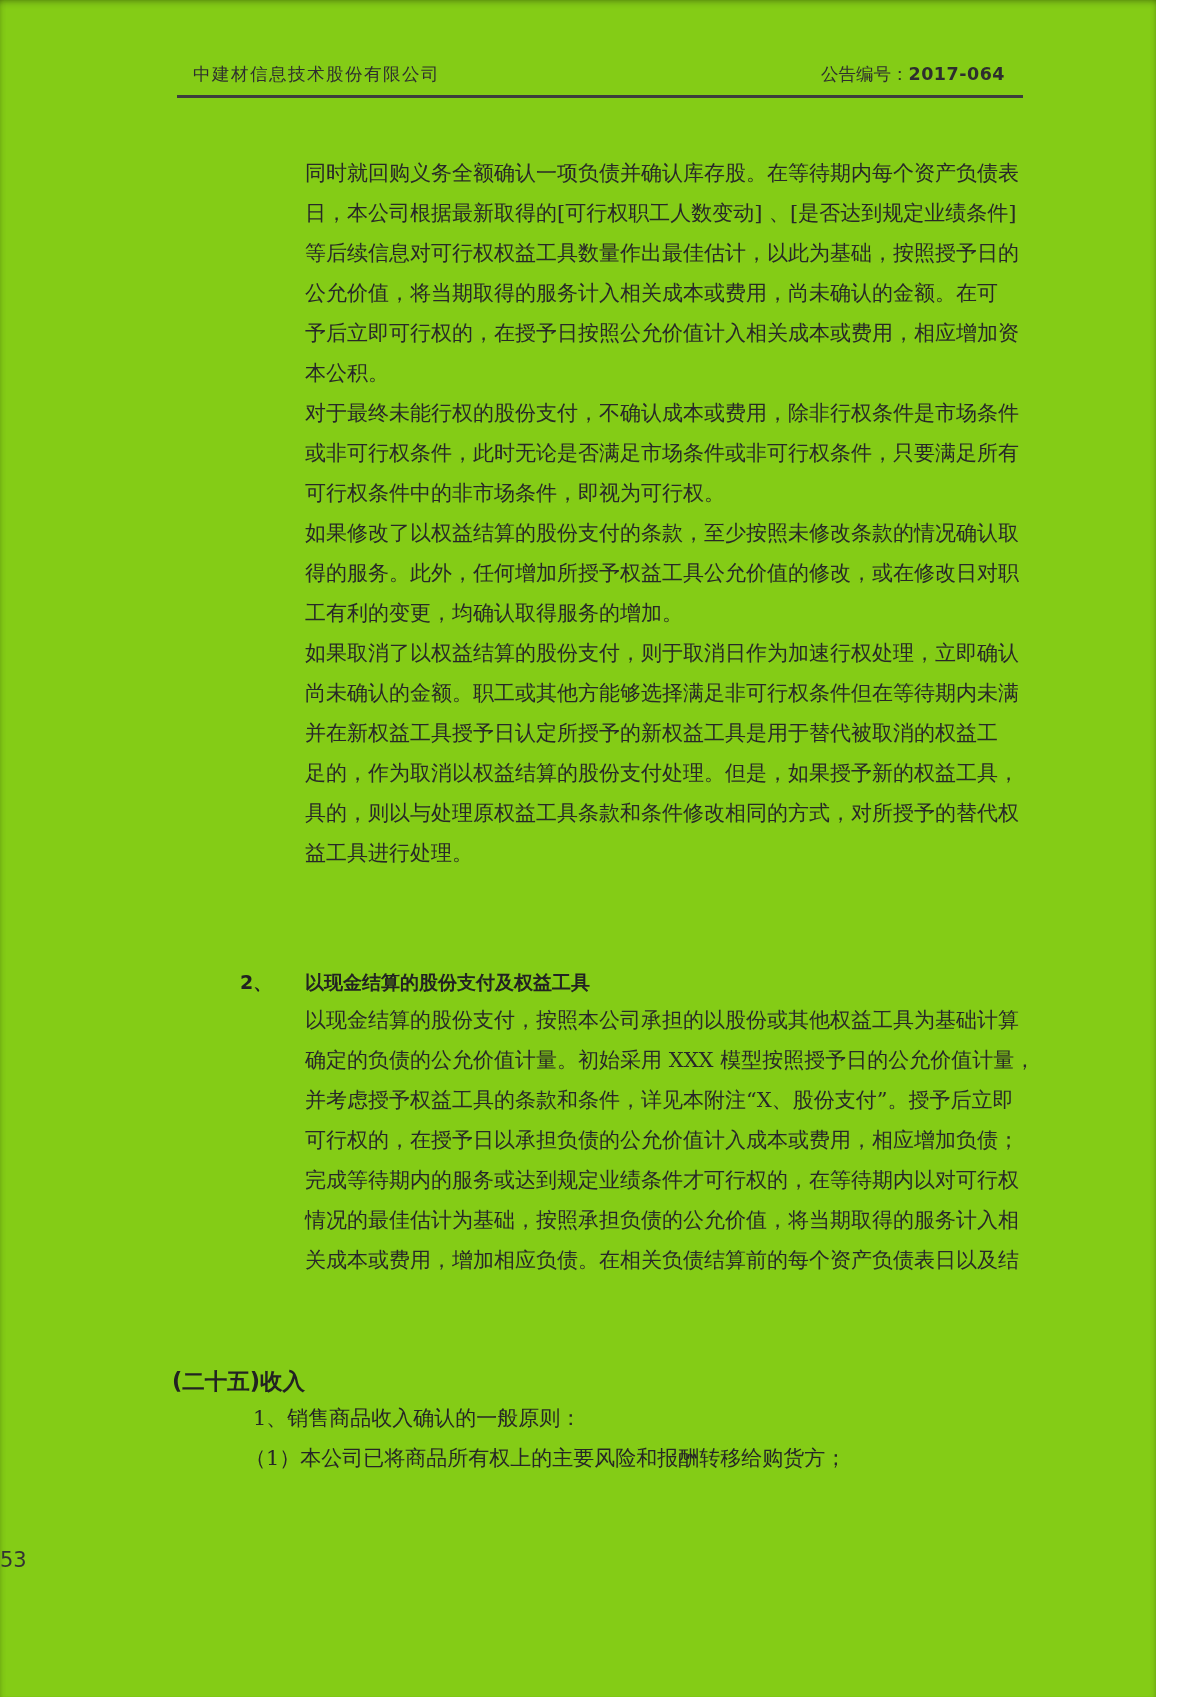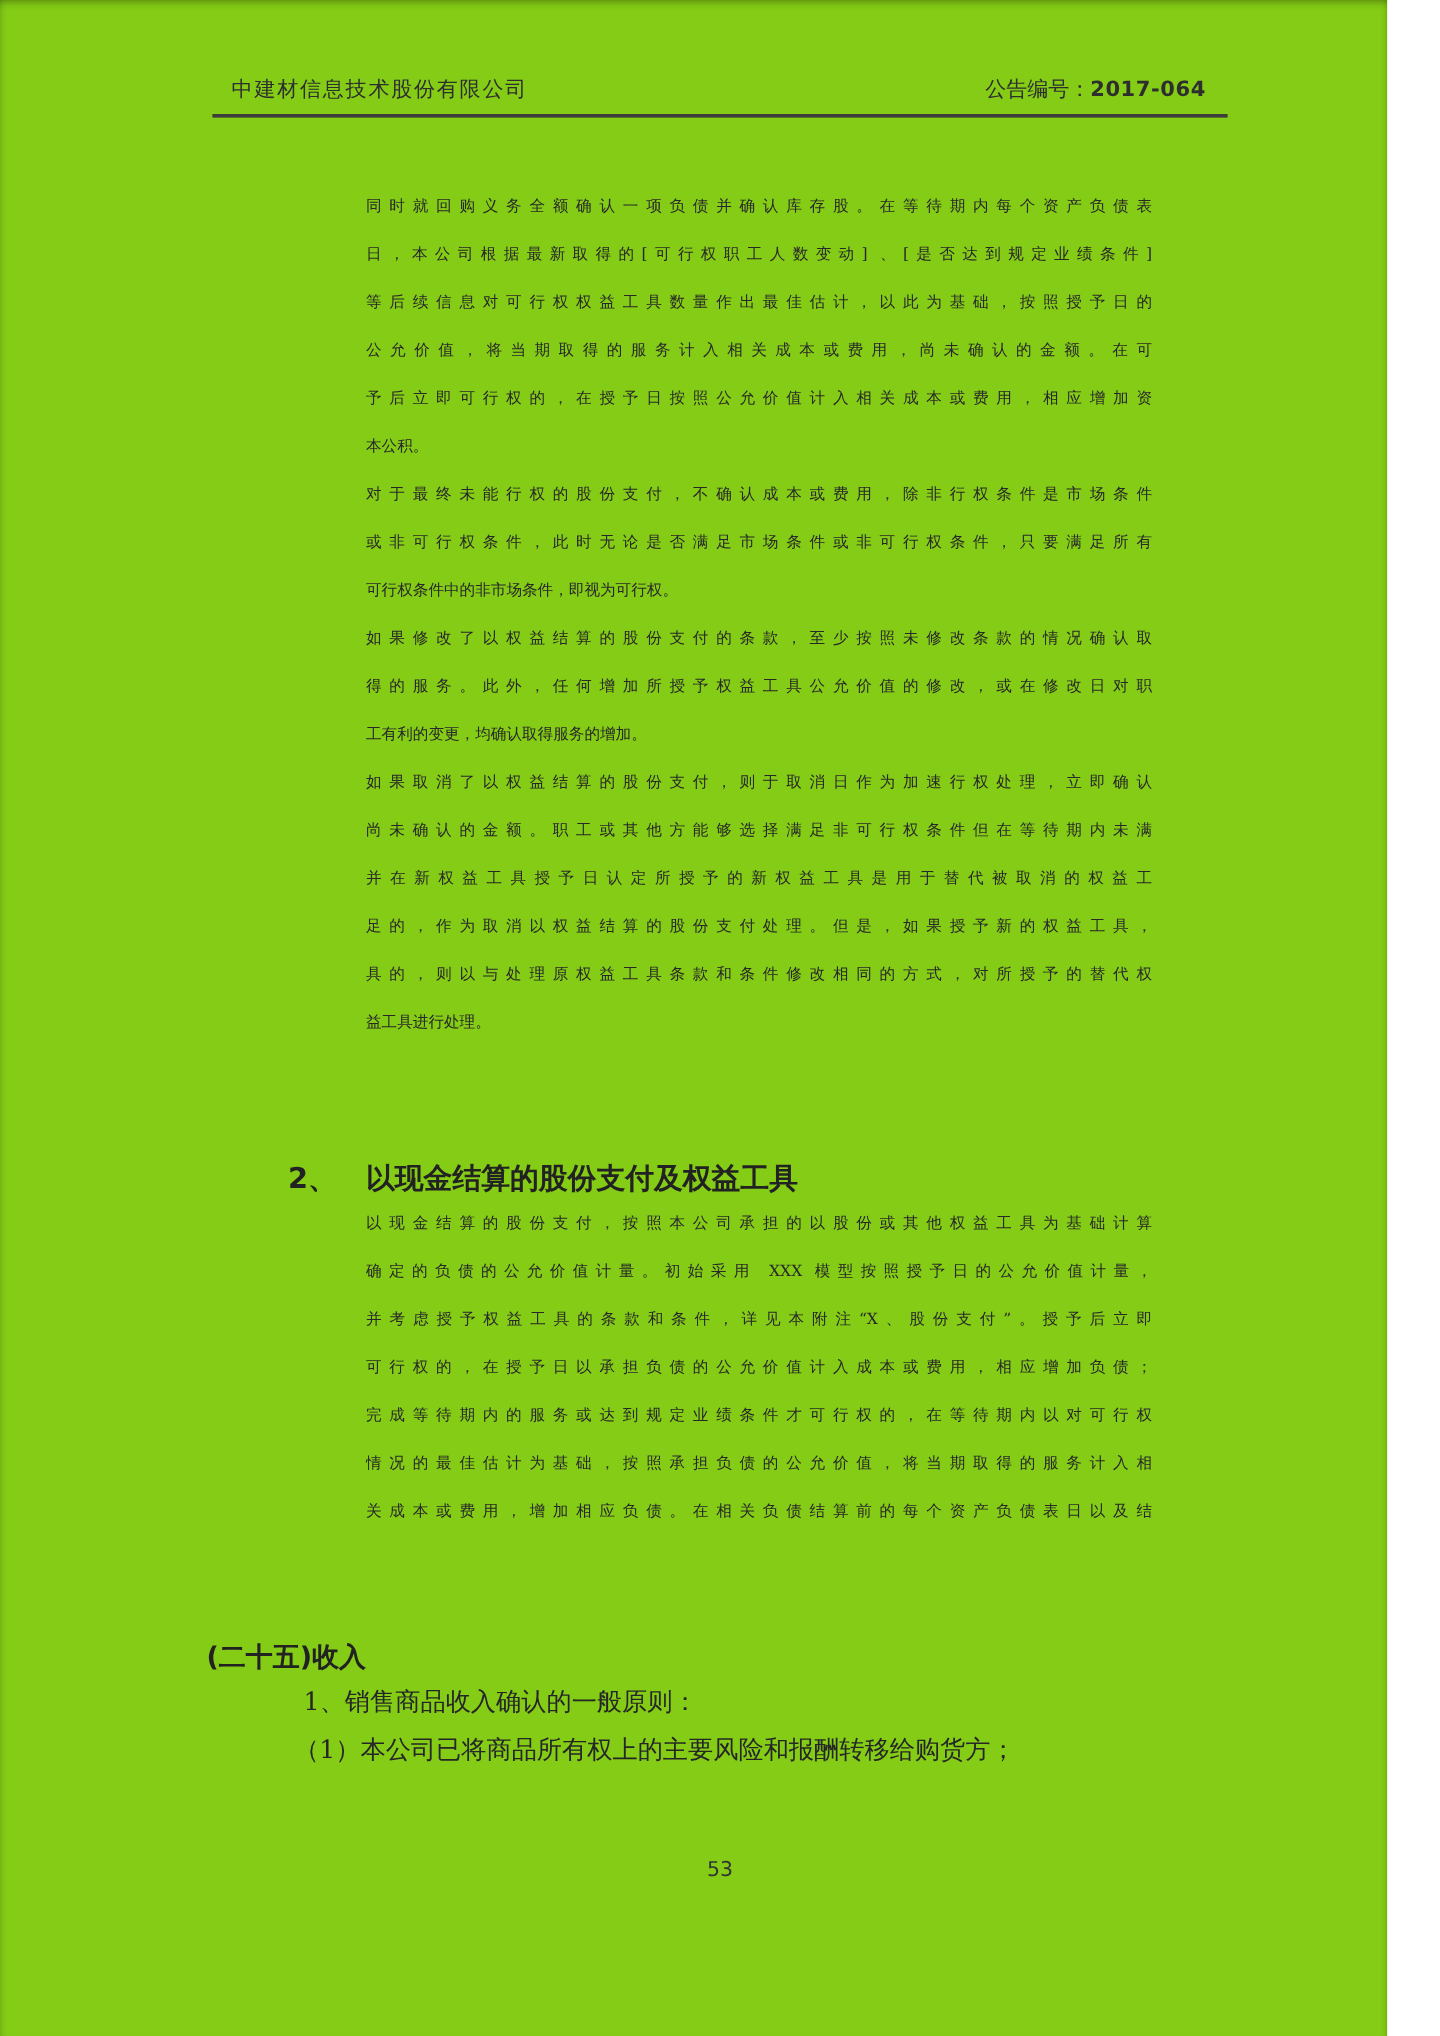--- a/index.html
+++ b/index.html
@@ -21,37 +21,37 @@
     font-family:"DejaVu Sans","Liberation Sans",sans-serif; font-weight:500; color:#2e2e2e;
   }
   .hdr .notice { position:absolute; right:18px; top:0; font-size:17.5px; color:#2e2e2e;
     font-family:"DejaVu Sans","Liberation Sans",sans-serif; }
   .hdr .notice b { font-weight:700; letter-spacing:.5px; }
   .rule { position:absolute; left:177px; width:846px; top:95px; height:2.5px; background:#3d3d3d; }
 
   
   .tb { position:absolute; left:305px; width:655px; }
   .bline {
-    height:40px; line-height:40px; font-size:13px; color:#282828;
+    height:40px; line-height:40px; font-size:21px; color:#282828;
     text-align:justify; text-align-last:justify; white-space:nowrap; overflow:visible;
   }
   .bline.end { text-align-last:left; }
 
   .h2row { position:absolute; top:962px; left:240px; height:40px; line-height:40px;
-    font-family:"DejaVu Sans","Liberation Sans",sans-serif; font-weight:700; font-size:24px; color:#222; }
+    font-family:"DejaVu Sans","Liberation Sans",sans-serif; font-weight:700; font-size:19px; color:#222; }
   .h2row .num { display:inline-block; width:65px; }
 
   .sec25 { position:absolute; left:172px; top:1360px; height:42px; line-height:42px;
     font-family:"DejaVu Sans","Liberation Sans",sans-serif; font-weight:700; font-size:22.5px; color:#222; }
   .rev1 { position:absolute; left:253px; top:1398px; height:40px; line-height:40px; font-size:21px; }
   .rev2 { position:absolute; left:245px; top:1438px; height:40px; line-height:40px; font-size:21px; }
   .rev3 { position:absolute; left:245px; top:1478px; height:40px; line-height:40px; font-size:21px; }
 
-  .pageno { position:absolute; left:0; width:1200px; top:1548px; text-align:center;
-    font-size:17px; color:#333; font-family:"DejaVu Sans","Liberation Sans",sans-serif; }
+  .pageno { position:absolute; left:0; width:1200px; top:1548px; 
+    font-size:21px; color:#333; font-family:"DejaVu Sans","Liberation Sans",sans-serif; }
 </style>
 </head>
 <body>
 
 <div class="page">
 
   <div class="hdr">
     <span class="company">中建材信息技术股份有限公司</span>
     <span class="notice"><span>公告编号：</span><b>2017-064</b></span>
   </div>

